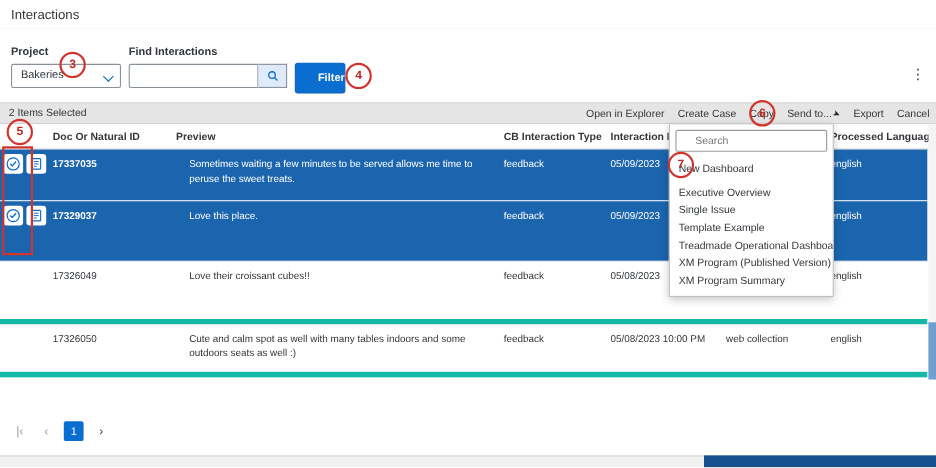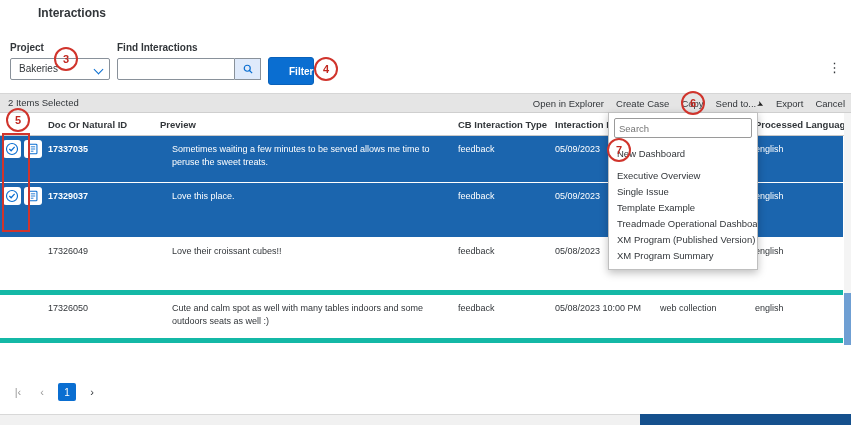--- a/index.html
+++ b/index.html
@@ -1,20 +1,20 @@
 <!DOCTYPE html>
 <html><head>
 <meta charset="utf-8">
 <style>
   html,body{margin:0;padding:0;background:#fff;}
   .screen{position:relative;width:851px;height:425px;font-family:"Liberation Sans",sans-serif;color:#32363a;background:#fff;overflow:hidden;}
 
   
   .page-header{position:absolute;top:0;left:0;right:0;height:26px;background:#fff;border-bottom:1px solid #e4e4e4;}
-  .page-title{position:absolute;left:10px;top:6px;font-size:12px;font-weight:700;color:#32363a;margin-left:28px;}
+  .page-title{position:absolute;left:10px;top:6px;font-size:12px;font-weight:400;color:#32363a;}
 
   
   .filterbar{position:absolute;top:26px;left:0;right:0;height:66px;background:#fff;}
   .f-label{position:absolute;font-size:10px;font-weight:700;color:#32363a;white-space:nowrap;}
   .lbl-project{left:10px;top:16px;}
   .lbl-find{left:117px;top:16px;}
   .select{position:absolute;left:10px;top:32px;width:100px;height:22px;border:1px solid #89919a;border-radius:2px;background:#fff;font-size:10px;line-height:20px;padding:0 18px 0 8px;box-sizing:border-box;cursor:pointer;}
   .select .chev{position:absolute;right:7px;top:7px;width:6px;height:6px;border-right:1.5px solid #0a6ed1;border-bottom:1.5px solid #0a6ed1;transform:rotate(45deg);}
   .find-input{position:absolute;left:117px;top:32px;width:118px;height:22px;border:1px solid #89919a;border-radius:2px 0 0 2px;box-sizing:border-box;font-size:10px;padding:0 6px;font-family:inherit;outline:none;}
   .search-btn{position:absolute;left:235px;top:32px;width:26px;height:22px;background:#dfeafb;border:1px solid #89919a;border-left:none;box-sizing:border-box;display:flex;align-items:center;justify-content:center;cursor:pointer;padding:0;}
@@ -46,21 +46,21 @@
   .r0{top:136px;height:47px;} .r1{top:183px;height:55px;} .r2{top:238px;height:57px;} .r3{top:295px;height:48px;}
   .row-icons{position:absolute;left:3px;top:4px;display:flex;gap:3px;}
   .icon-chip{width:18px;height:18px;background:#fff;border-radius:3px;display:flex;align-items:center;justify-content:center;cursor:pointer;}
 
   
   .scroll-track{position:absolute;right:0;top:113px;width:7px;height:230px;background:#f4f4f4;}
   .scroll-thumb{position:absolute;right:0;top:293px;width:7px;height:52px;background:#6f9fd3;cursor:grab;}
 
   
   .dropdown{position:absolute;left:608px;top:112px;width:150px;background:#fff;border:1px solid #bfbfbf;box-shadow:0 3px 8px rgba(0,0,0,.25);z-index:20;box-sizing:border-box;}
-  .dd-search{display:block;margin:5px;width:calc(100% - 10px);height:20px;box-sizing:border-box;border:1px solid #9a9a9a;border-radius:2px;font-size:9.5px;padding:0 4px;font-family:inherit;outline:none;}
+  .dd-search{display:block;margin:5px;width:calc(100% - 10px);height:20px;box-sizing:border-box;border:1px solid #9a9a9a;border-radius:2px;font-size:9.5px;padding:0 17px;font-family:inherit;outline:none;}
   .dd-list{padding:2px 0 6px;}
   .dd-item{font-size:9.5px;padding:2.5px 8px;white-space:nowrap;overflow:hidden;cursor:pointer;color:#32363a;}
   .dd-item.first{margin-bottom:6px;}
 
   
   .pagination{position:absolute;left:10px;top:383px;display:flex;align-items:center;gap:8px;}
   .pg-btn{min-width:16px;height:18px;display:flex;align-items:center;justify-content:center;color:#9a9a9a;cursor:pointer;font-size:11px;}
   .pg-current{width:18px;height:18px;background:#0a6ed1;color:#fff;display:flex;align-items:center;justify-content:center;border-radius:2px;font-size:10px;cursor:pointer;}
   .pg-next{color:#32363a;}
 

